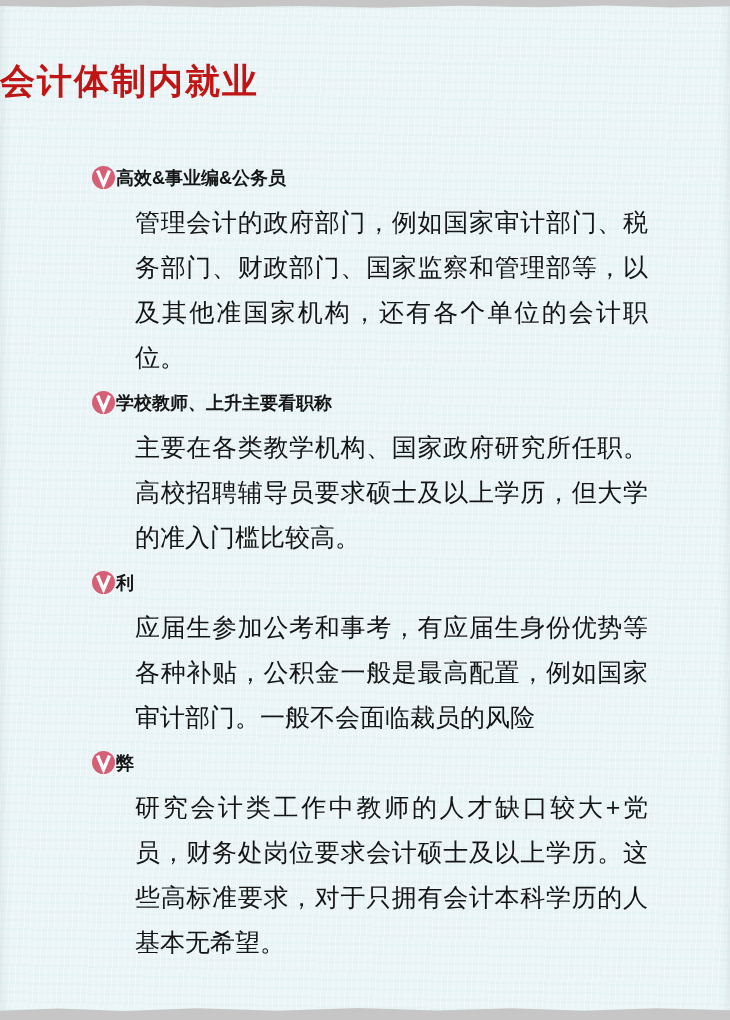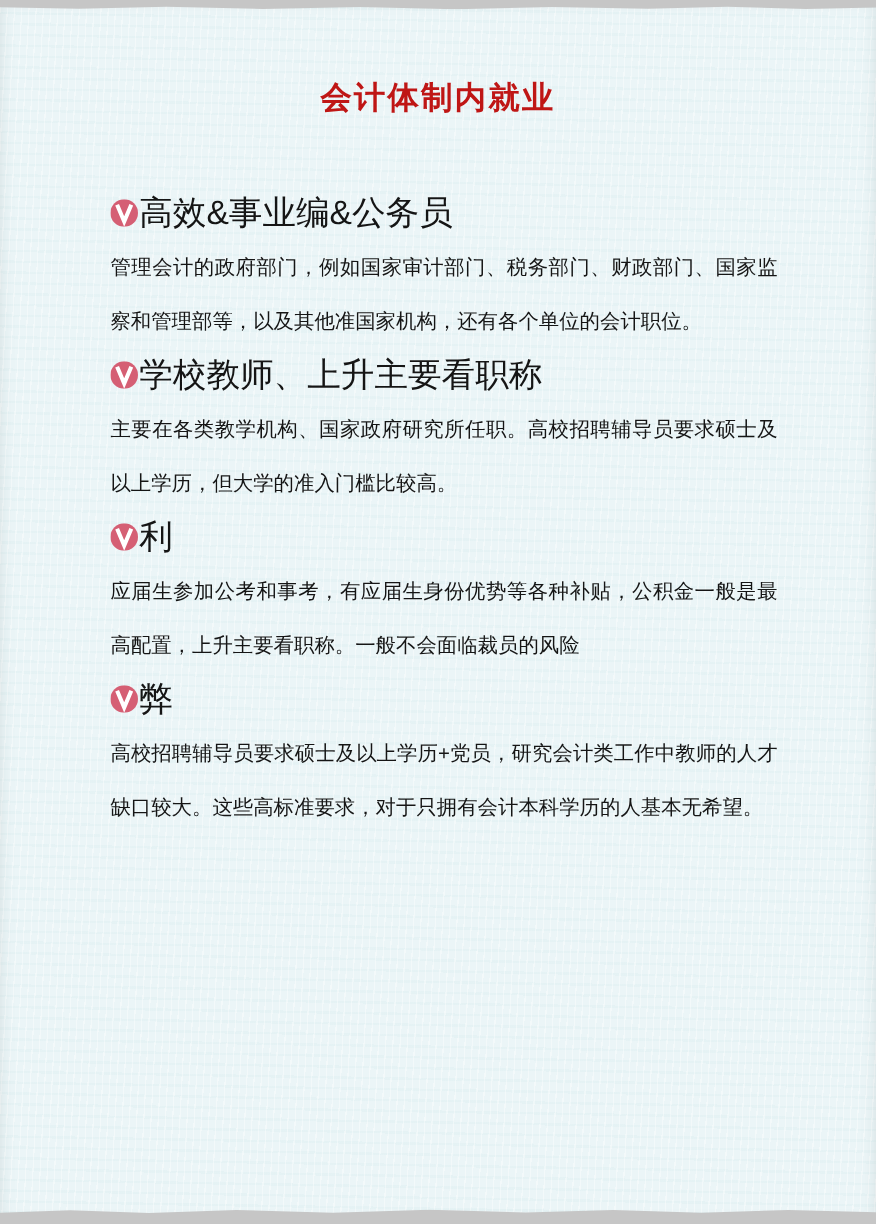--- a/index.html
+++ b/index.html
@@ -31,56 +31,57 @@
     clip-path: polygon(0 0, 100% 0, 100% 78%, 92% 95%, 83% 70%, 74% 92%, 63% 72%, 52% 96%, 41% 74%, 30% 94%, 19% 70%, 9% 92%, 0 75%);
   }
   .edge-bottom {
     bottom: 0;
     height: 13px;
     clip-path: polygon(0 28%, 8% 12%, 17% 30%, 27% 10%, 38% 28%, 49% 8%, 60% 26%, 70% 10%, 80% 28%, 90% 10%, 100% 25%, 100% 100%, 0 100%);
   }
 
   .title {
     margin-top: 60px;
-    text-align: center;
-    font-size: 26px;
+    font-size: 35px;
     line-height: 42px;
     font-weight: bold;
     letter-spacing: 2px;
     color: #bf1615;
   }
 
   .sections {
     margin: 53px 82px 0 92px;
   }
 
   .section-heading {
     display: flex;
     align-items: center;
     height: 45px;
-    font-size: 28px;
+    font-size: 18px;
     color: #151515;
     white-space: nowrap;
+    font-weight: bold;
   }
 
   .check-icon {
     flex: 0 0 23px;
     width: 23px;
     height: 23px;
     margin-right: 1px;
     display: inline-block;
   }
   .check-icon svg { display: block; width: 23px; height: 23px; }
 
   .section-body {
-    font-size: 17px;
+    font-size: 25px;
     line-height: 45px;
     text-align: justify;
     color: #151515;
     word-break: break-all;
+    margin-left: 43px;
   }
 </style>
 </head>
 <body>
 
 <div class="page">
   <div class="edge-strip edge-top"></div>
   <div class="edge-strip edge-bottom"></div>
 
   <h1 class="title">会计体制内就业</h1>
@@ -116,30 +117,30 @@
     <section class="section">
       <div class="section-heading">
         <span class="check-icon">
           <svg viewBox="0 0 23 23" aria-hidden="true">
             <circle cx="11.5" cy="11.5" r="11.5" fill="#d55f74"></circle>
             <path d="M5.6 4.6 L11.5 18.6 L17.4 4.6" fill="none" stroke="#ffffff" stroke-width="3.4"></path>
           </svg>
         </span>
         <span class="heading-text">利</span>
       </div>
-      <p class="section-body">应届生参加公考和事考，有应届生身份优势等各种补贴，公积金一般是最高配置，上升主要看职称。一般不会面临裁员的风险</p>
+      <p class="section-body">应届生参加公考和事考，有应届生身份优势等各种补贴，公积金一般是最高配置，例如国家审计部门。一般不会面临裁员的风险</p>
     </section>
 
     <section class="section">
       <div class="section-heading">
         <span class="check-icon">
           <svg viewBox="0 0 23 23" aria-hidden="true">
             <circle cx="11.5" cy="11.5" r="11.5" fill="#d55f74"></circle>
             <path d="M5.6 4.6 L11.5 18.6 L17.4 4.6" fill="none" stroke="#ffffff" stroke-width="3.4"></path>
           </svg>
         </span>
         <span class="heading-text">弊</span>
       </div>
-      <p class="section-body">高校招聘辅导员要求硕士及以上学历+党员，研究会计类工作中教师的人才缺口较大。这些高标准要求，对于只拥有会计本科学历的人基本无希望。</p>
+      <p class="section-body">研究会计类工作中教师的人才缺口较大+党员，财务处岗位要求会计硕士及以上学历。这些高标准要求，对于只拥有会计本科学历的人基本无希望。</p>
     </section>
 
   </div>
 </div>
 
 </body></html>

